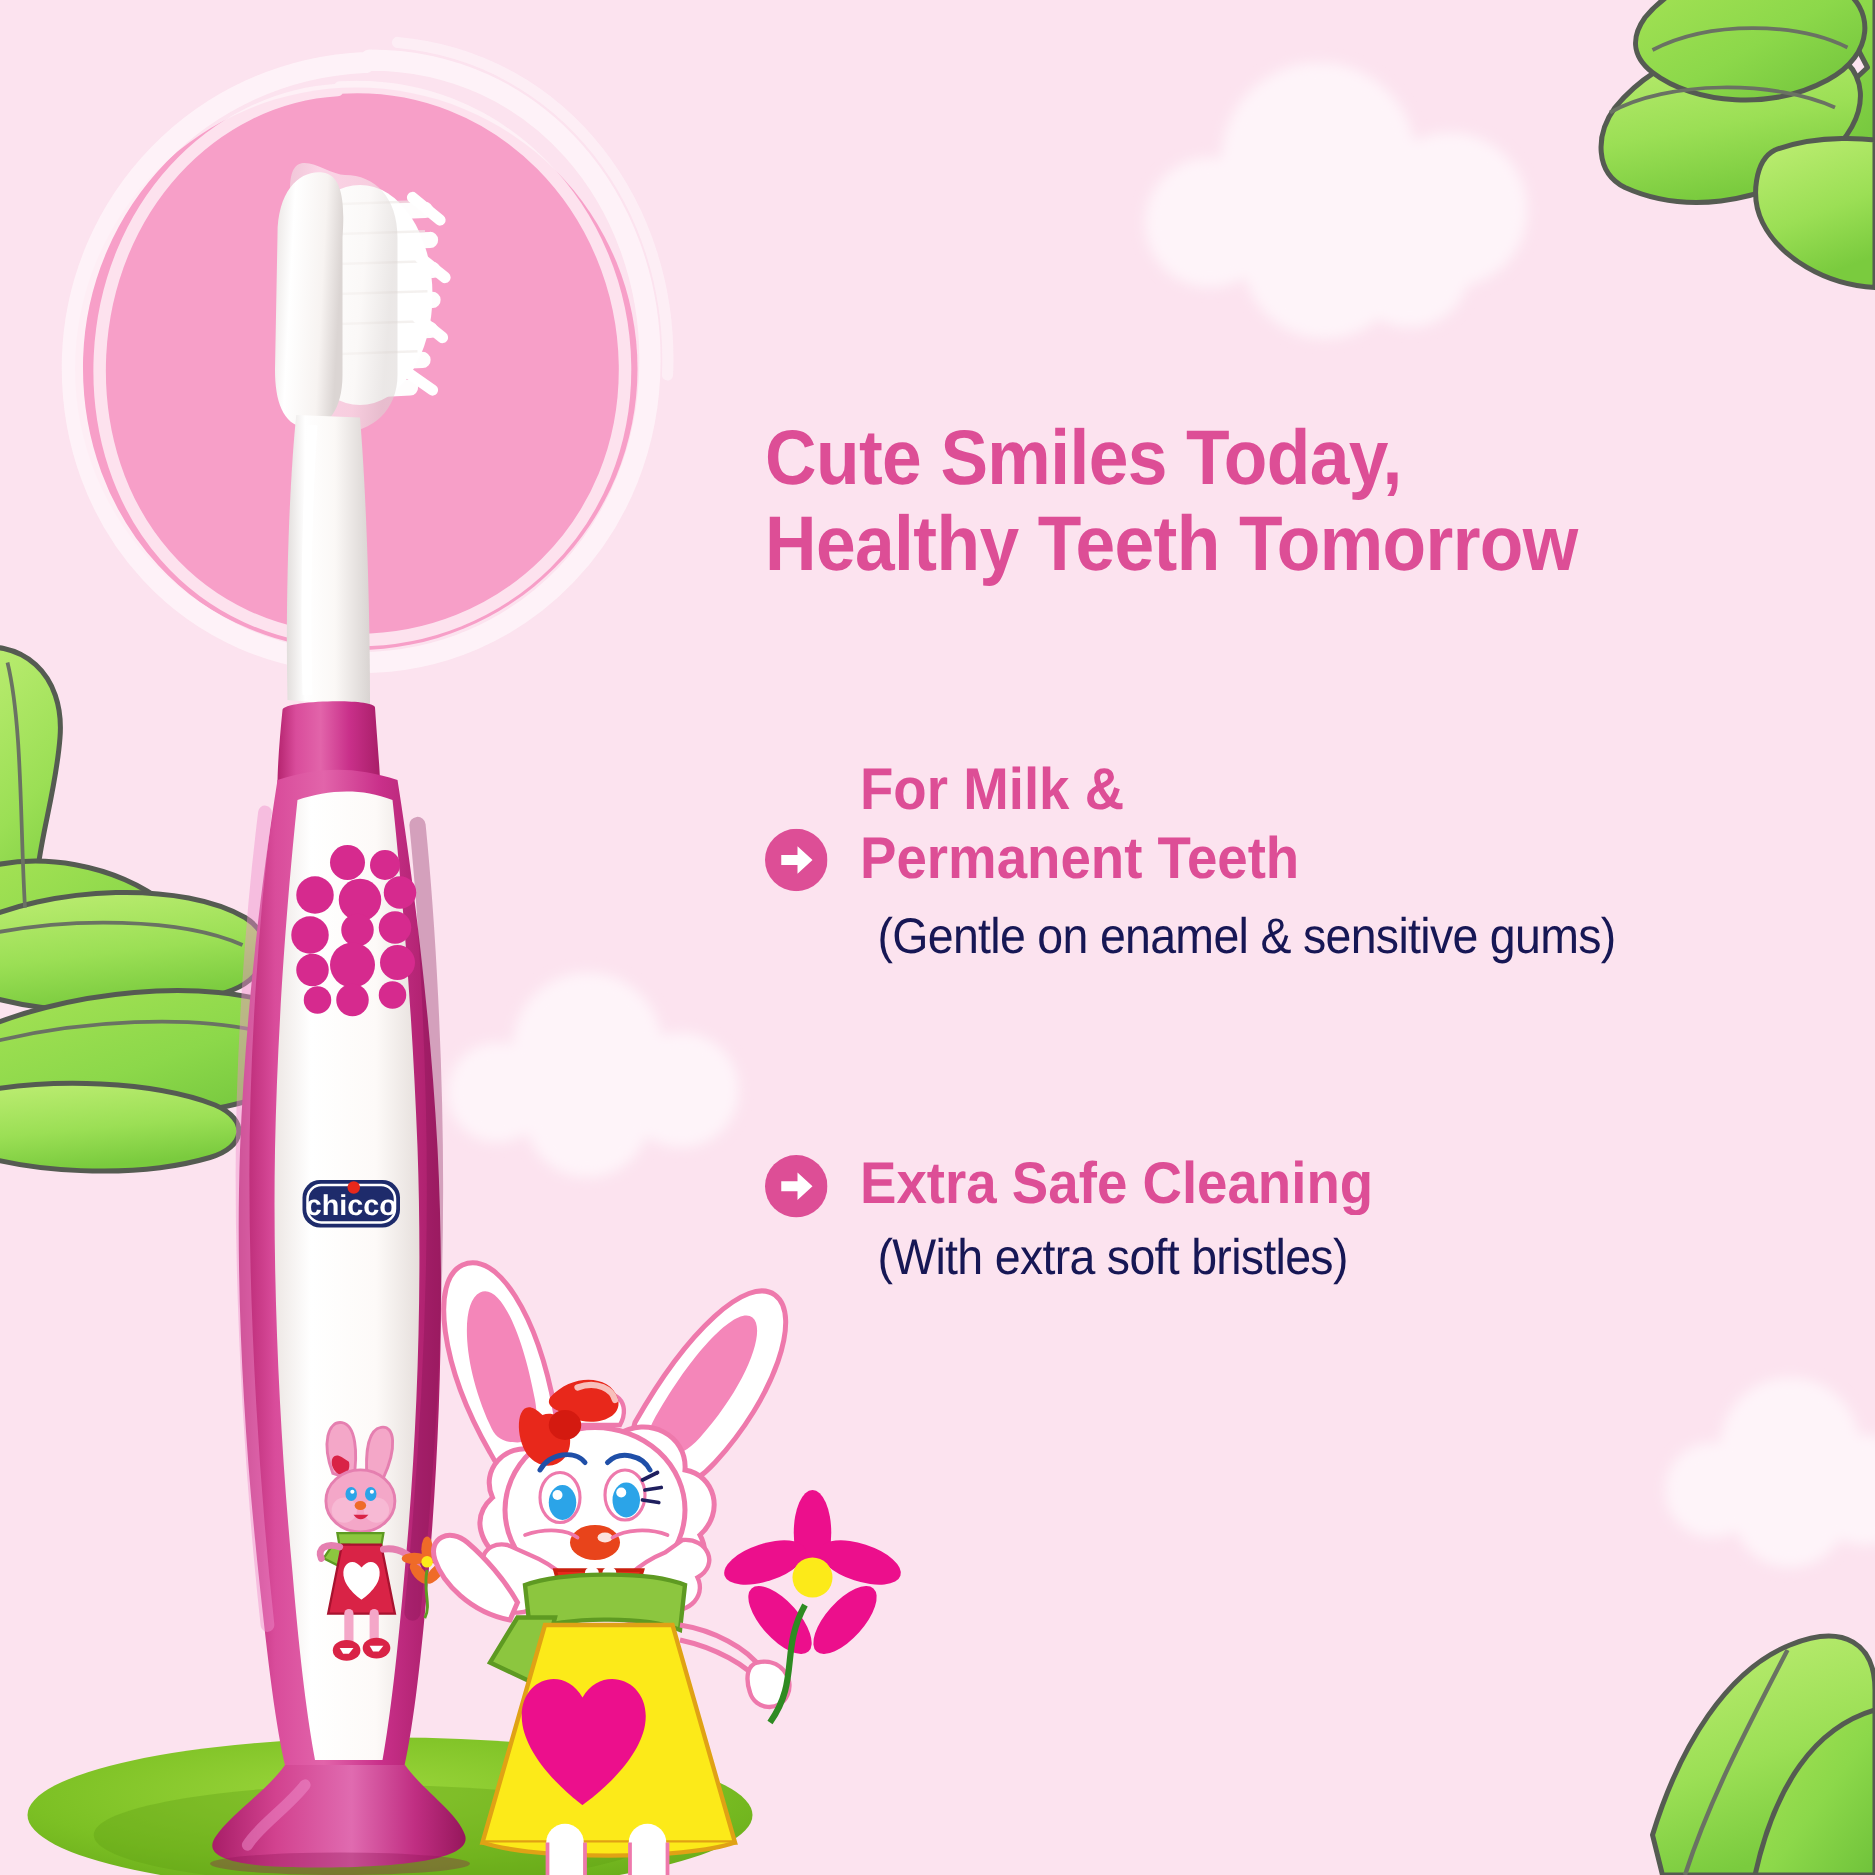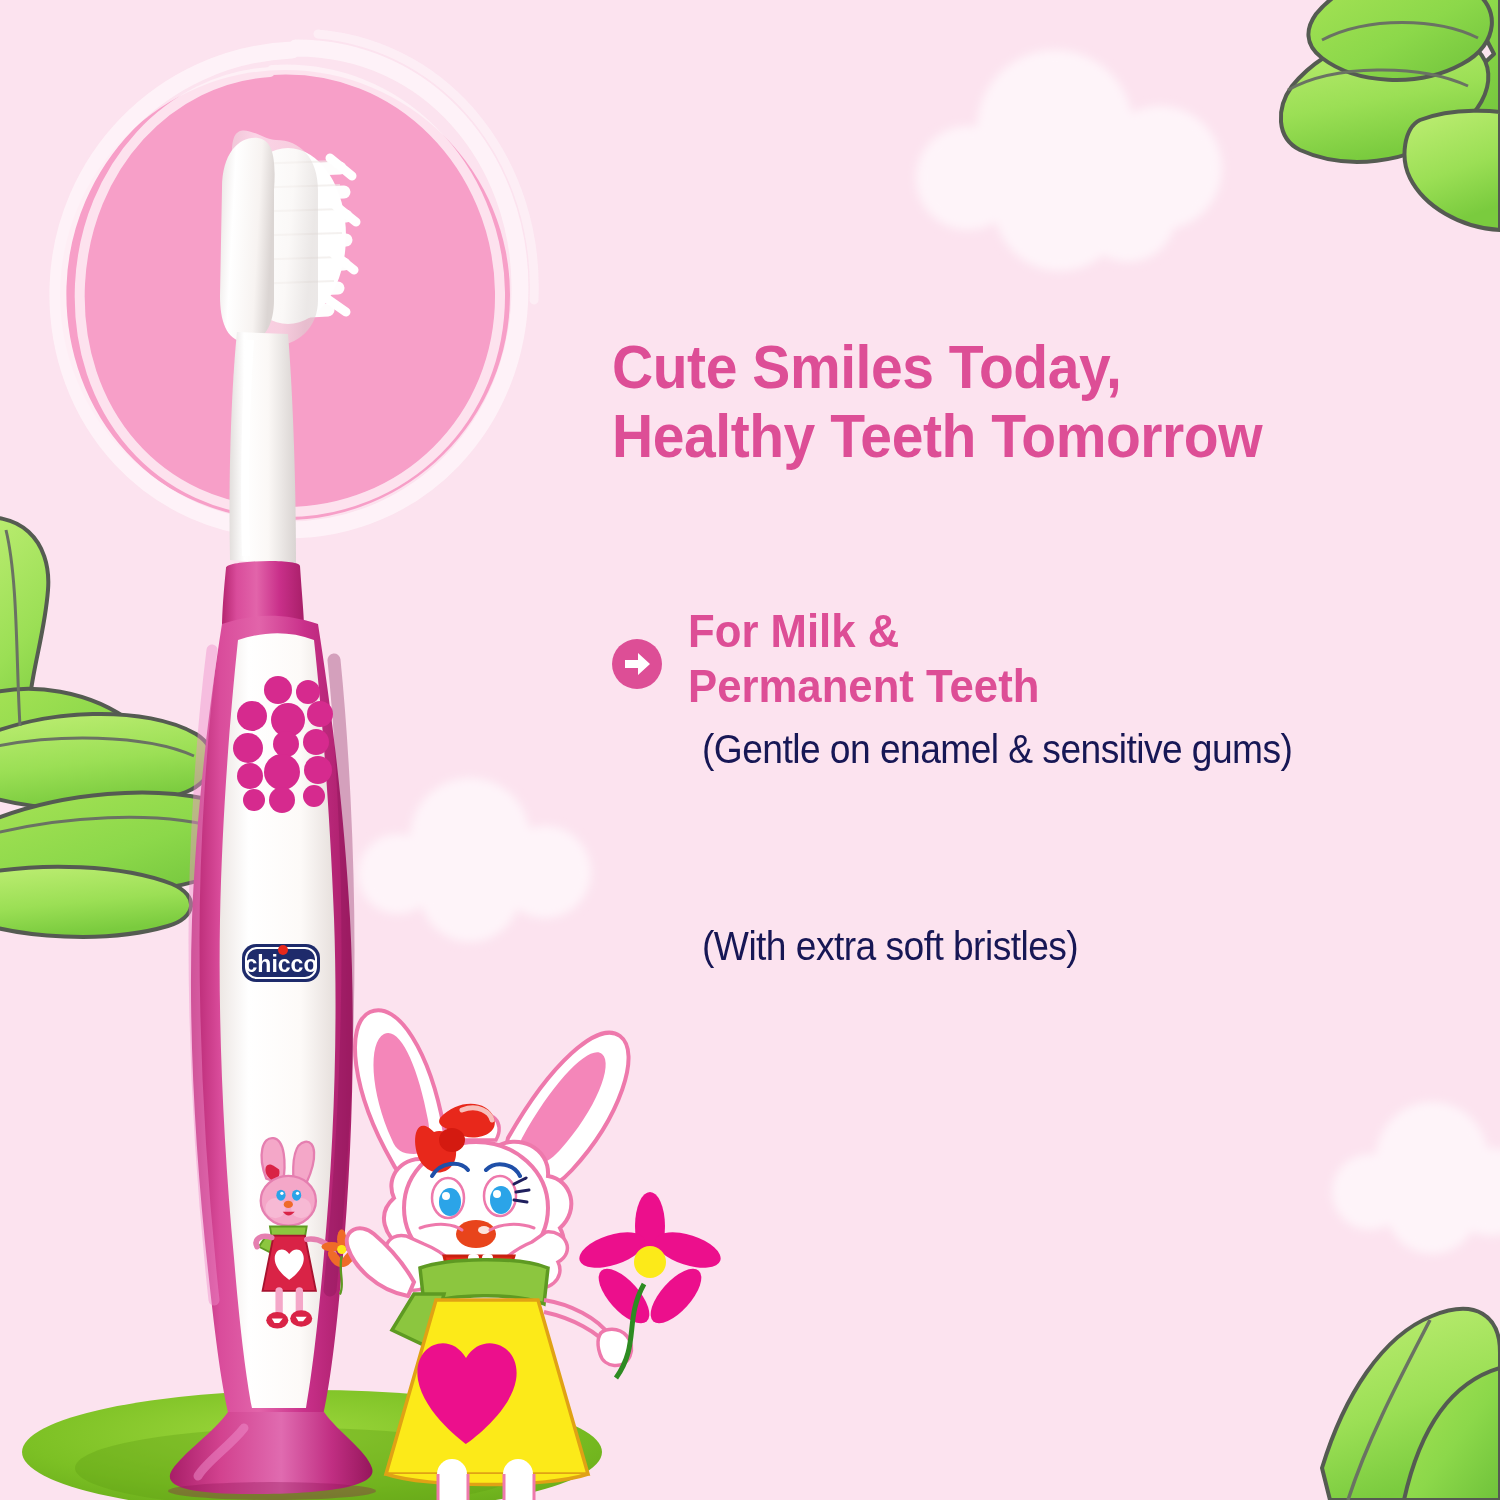--- a/index.html
+++ b/index.html
@@ -33,21 +33,21 @@
     letter-spacing:-0.5px;
     color:#DD4E96;
     white-space:pre-line;
     transform:scaleX(0.92);
     transform-origin:left top;
   }
   .bullet-block{ position:absolute; left:0; width:870px; }
   #bullet-1{ top:272px; }
   #bullet-2{ top:582px; }
 
-  .bullet-row{ display:flex; align-items:center; gap:26px; }
+  .bullet-row{ display:flex; align-items:flex-end; gap:26px; }
   .arrow-icon{
     flex:0 0 auto;
     width:50px; height:50px;
     margin-top:10px;
   }
   .bullet-title{
     font-size:47px;
     font-weight:bold;
     line-height:1.16;
     color:#DD4E96;
@@ -449,17 +449,24 @@
           <circle cx="25" cy="25" r="25" fill="#DD4E96"></circle>
           <path d="M13 21 H26 V14 L38 25 L26 36 V29 H13 Z" fill="#FFFFFF"></path>
         </svg>
         <div class="bullet-title">For Milk &amp;
 Permanent Teeth</div>
       </div>
       <div class="bullet-sub">(Gentle on enamel &amp; sensitive gums)</div>
     </div>
 
     <div class="bullet-block" id="bullet-2">
+      <div class="bullet-row">
+        <svg class="arrow-icon" viewBox="0 0 50 50">
+          <circle cx="25" cy="25" r="25" fill="#DD4E96"></circle>
+          <path d="M13 21 H26 V14 L38 25 L26 36 V29 H13 Z" fill="#FFFFFF"></path>
+        </svg>
+        <div class="bullet-title">Extra Safe Cleaning</div>
+      </div>
       <div class="bullet-sub">(With extra soft bristles)</div>
     </div>
 
   </div>
 </div>
 
 </body></html>

